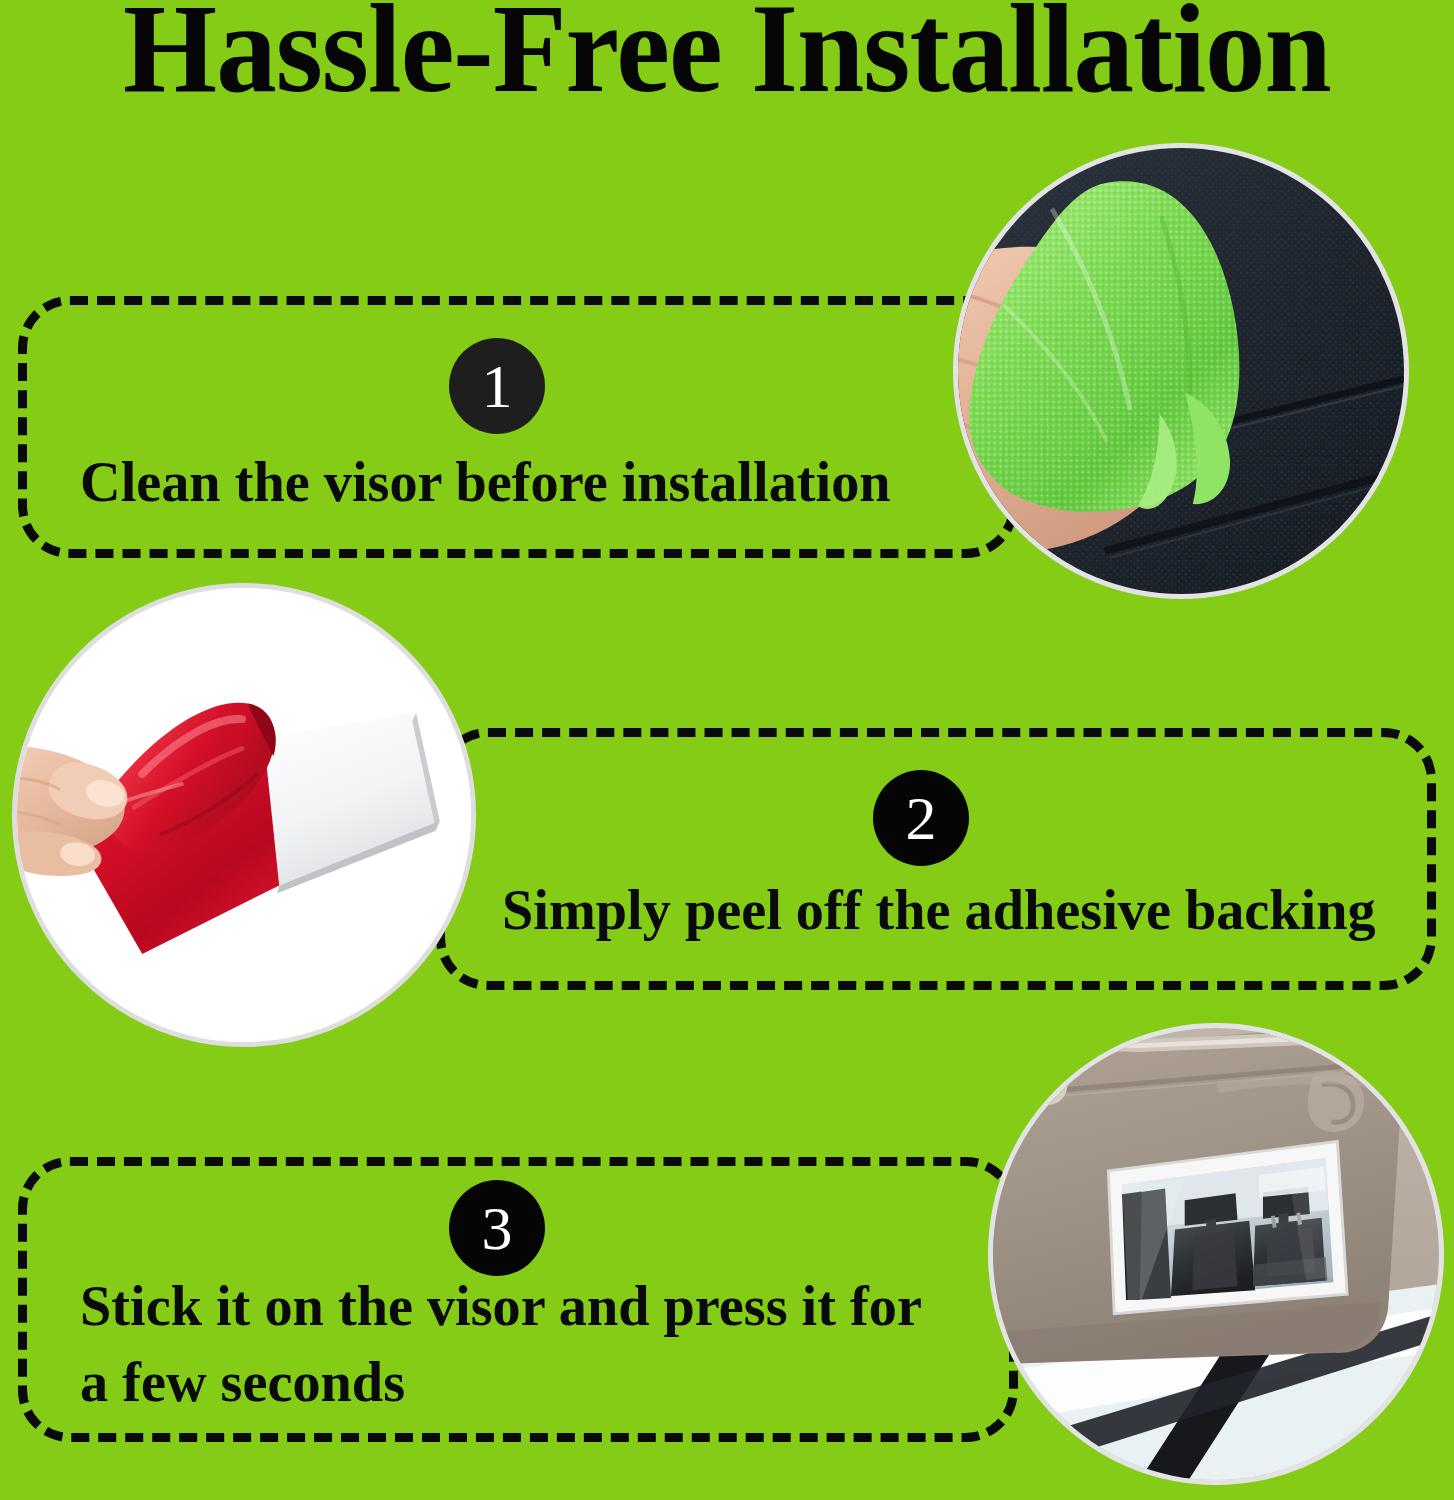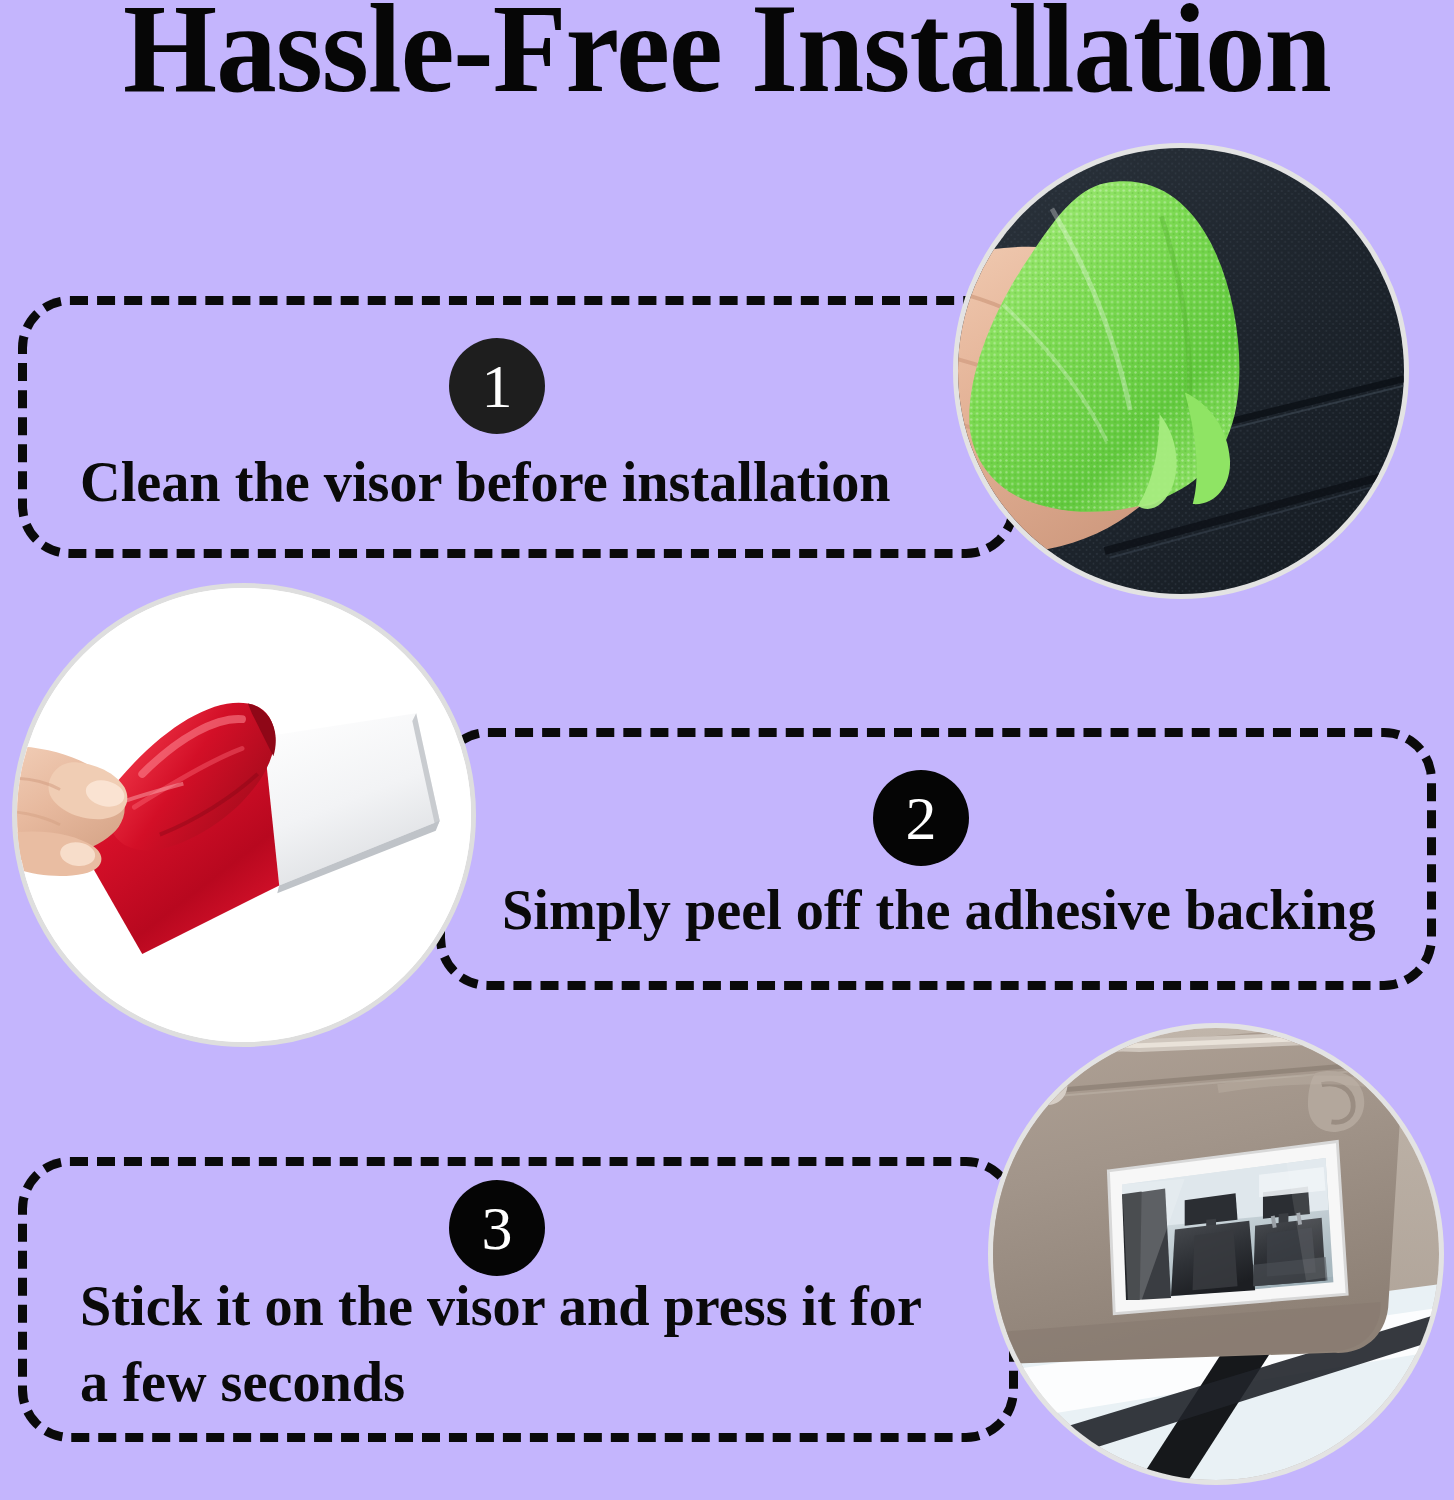--- a/index.html
+++ b/index.html
@@ -8,21 +8,21 @@
     background: #ffffff;
   }
   body {
     font-family: "Liberation Serif", "DejaVu Serif", serif;
     -webkit-font-smoothing: antialiased;
   }
   #page {
     position: relative;
     width: 1454px;
     height: 1500px;
-    background: #c4b5fd;
+    background: #84cc16;
     overflow: hidden;
   }
 
   
   .title {
     position: absolute;
     left: 0;
     top: -14px;
     width: 1454px;
     text-align: center;

